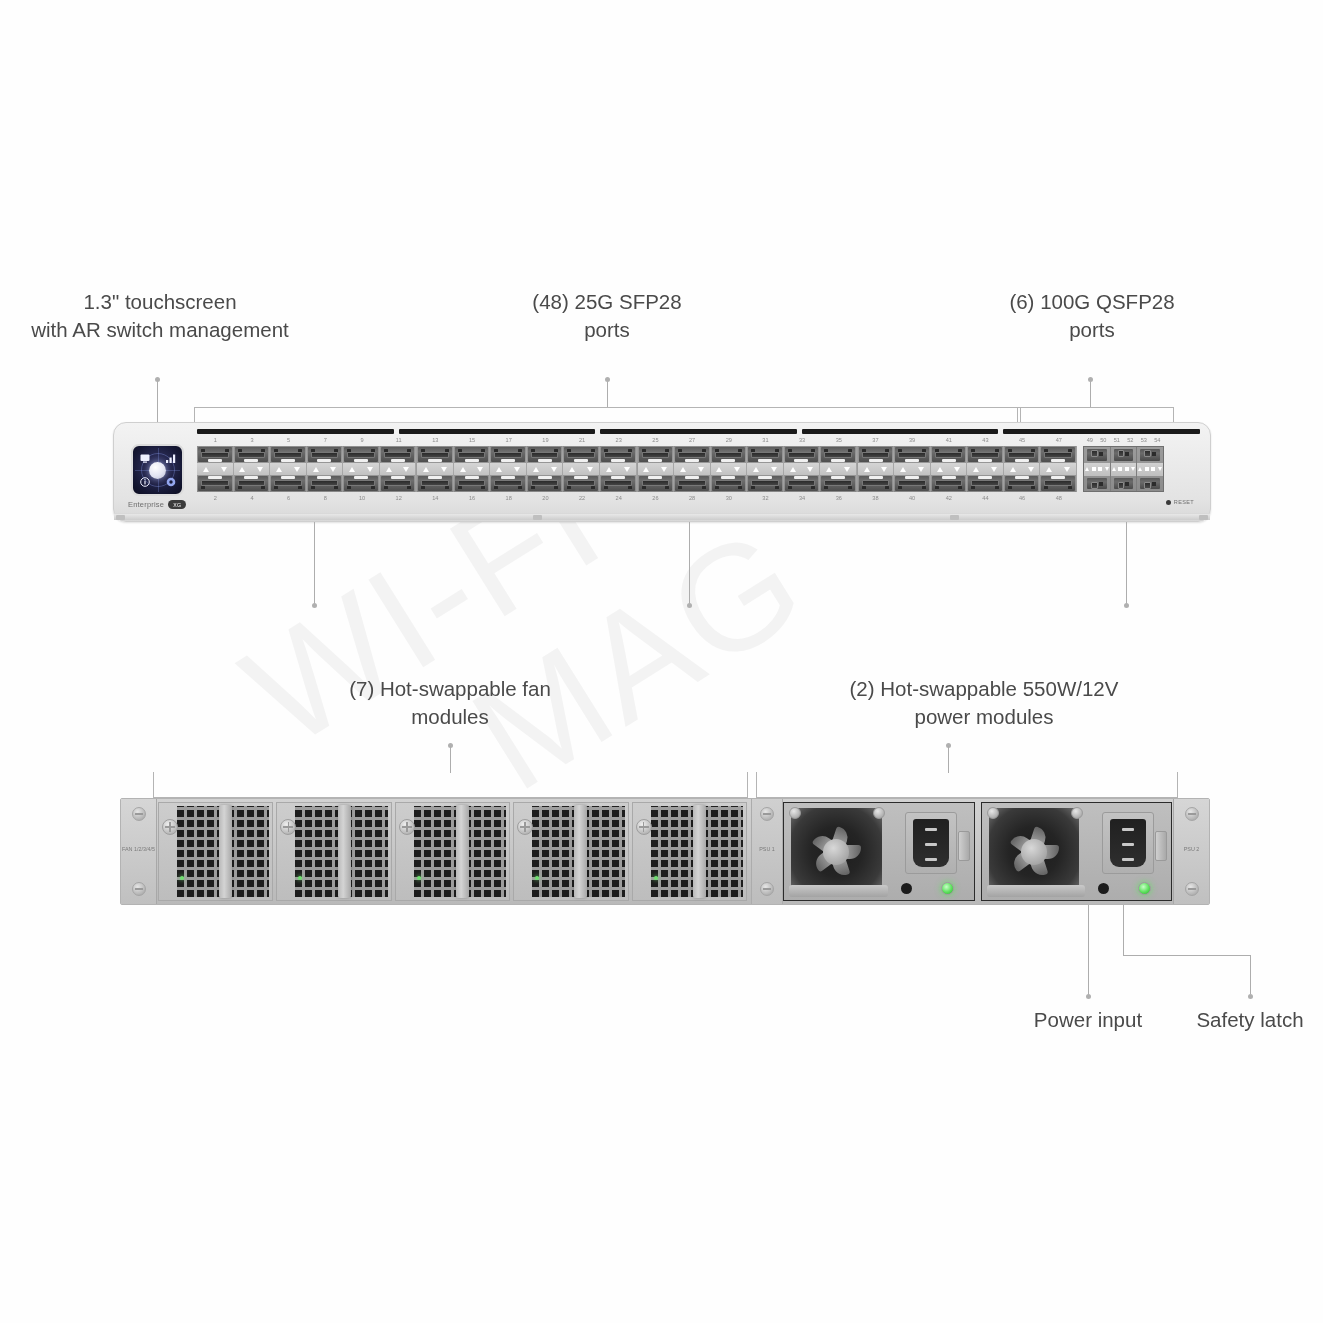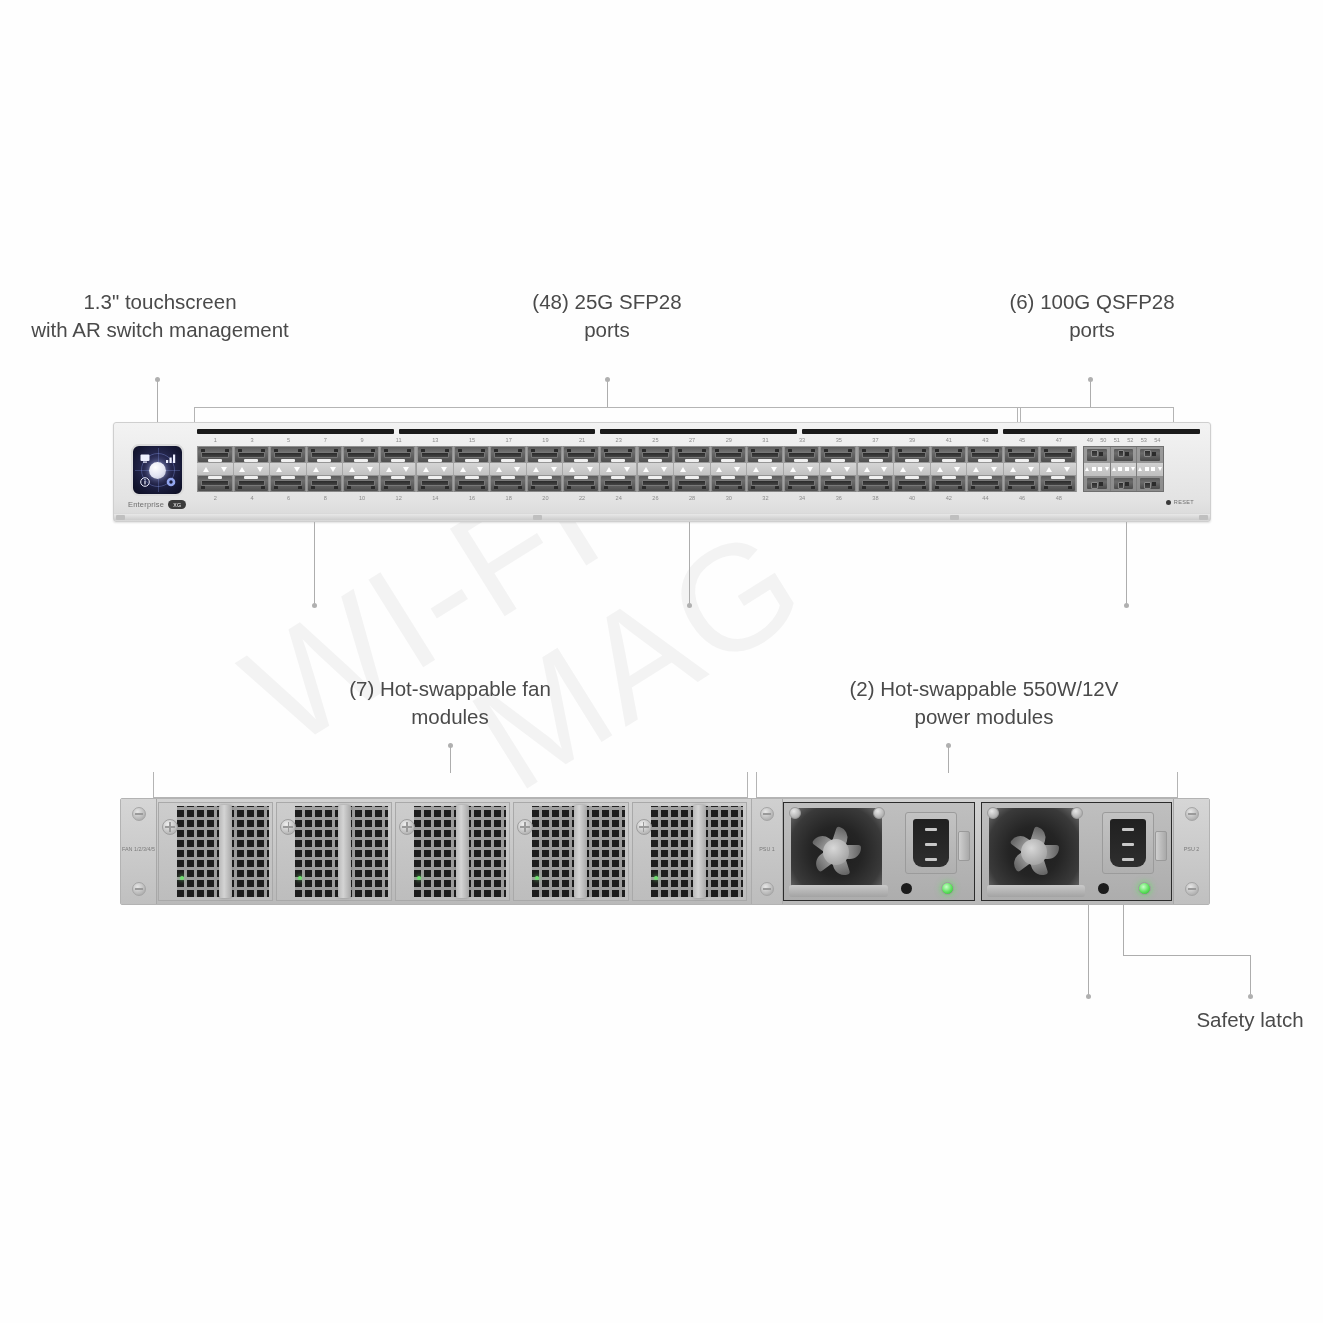--- a/index.html
+++ b/index.html
@@ -63,21 +63,21 @@
     border-top: none;
   }
 
   
   .front-chassis {
     position: absolute;
     left: 113px; top: 422px;
     width: 1098px; height: 100px;
     background: linear-gradient(180deg,#f3f3f3 0%,#ebebeb 40%,#e3e3e3 78%,#d8d8d8 100%);
     border: 1px solid #cfcfcf;
-    border-radius: 3px;
+    border-radius: 13px;
     box-shadow: 0 1px 2px rgba(0,0,0,.12);
   }
   .front-foot {
     position: absolute;
     left: 0px; bottom: 1px; width: 100%; height: 7px;
     background: linear-gradient(180deg,#e8e8e8,#cdcdcd);
     border-top: 1px solid #d9d9d9;
   }
   .front-foot .notch {
     position: absolute; top: 1px; height: 5px; width: 9px;
@@ -1282,20 +1282,21 @@
 
     <div class="rear-earright">
       <div class="ear-screw t"></div>
       <div class="ear-label">PSU 2</div>
       <div class="ear-screw b"></div>
     </div>
   </div>
 
   <div class="vline" style="left:1088px; top:905px; height:90px;"></div>
   <div class="dot" style="left:1086px; top:994px;"></div>
+  <div class="callout" style="left:938px; top:1006px; width:300px;">Power input</div>
 
   <div class="vline" style="left:1123px; top:905px; height:50px;"></div>
   <div class="hline" style="left:1123px; top:955px; width:128px;"></div>
   <div class="vline" style="left:1250px; top:955px; height:39px;"></div>
   <div class="dot" style="left:1248px; top:994px;"></div>
   <div class="callout" style="left:1100px; top:1006px; width:300px;">Safety latch</div>
 
 </div>
 
 </body></html>

